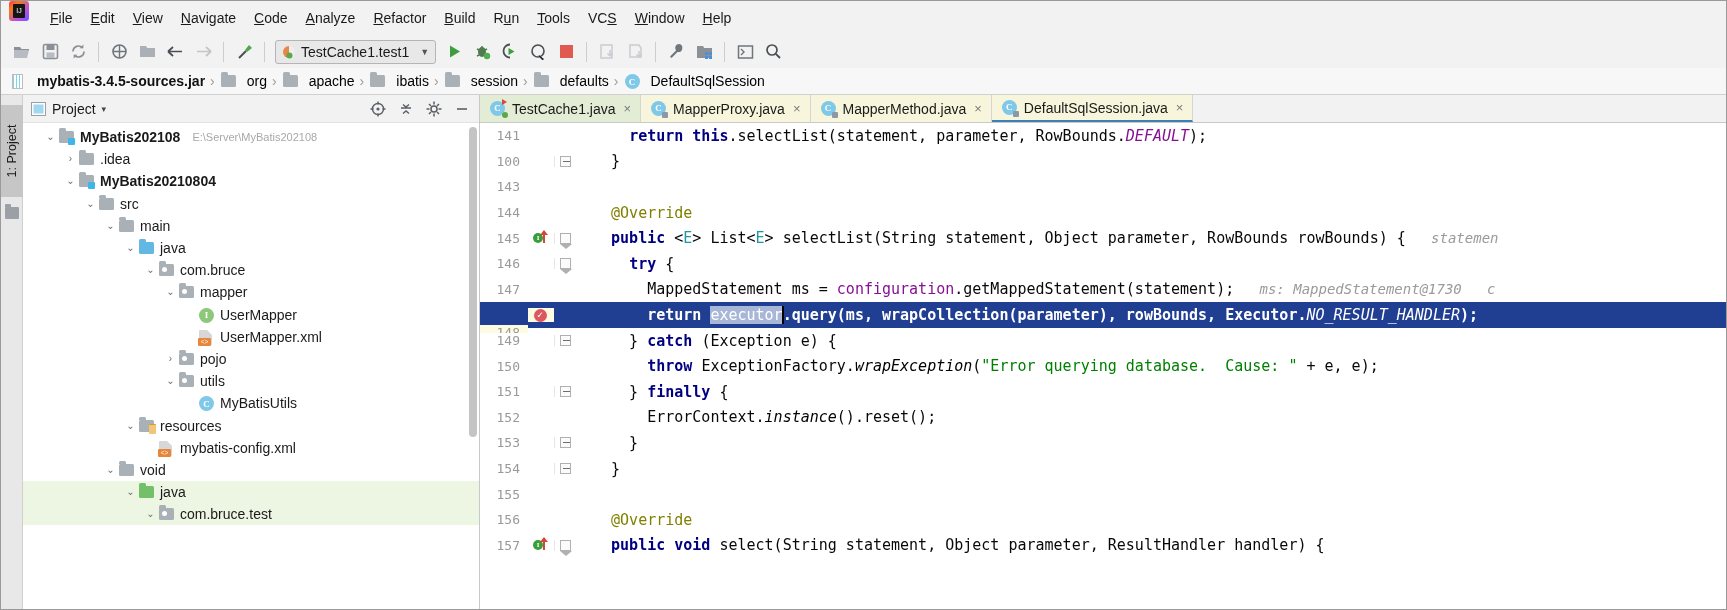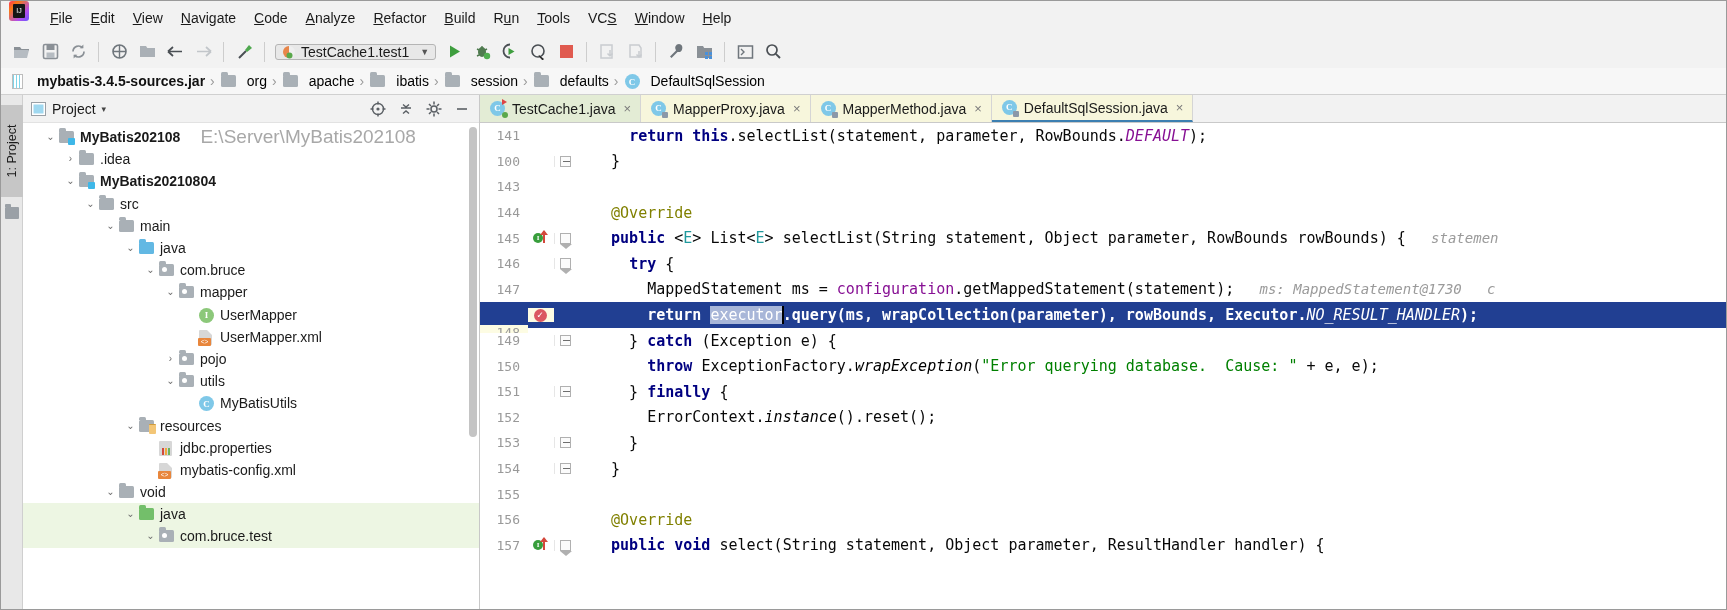--- a/index.html
+++ b/index.html
@@ -80,21 +80,21 @@
     display: flex; align-items: center; justify-content: center;
     border-radius: 3px;
     position: relative;
   }
   .tb-sep {
     width: 1px; height: 20px;
     background: #cdcdcd;
     margin: 0 5px;
   }
   .runconfig {
-    height: 16px;
+    height: 24px;
     min-width: 152px;
     background: #e8e8e8;
     border: 1px solid #b5b5b5;
     border-radius: 3px;
     display: flex; align-items: center;
     padding: 0 6px;
     gap: 5px;
     margin: 0 3px;
     font-size: 14px;
   }
@@ -192,21 +192,21 @@
   .tnode.sel-green { background: #edf6e3; }
   .twist {
     width: 15px; min-width: 15px;
     text-align: center;
     color: #6e6e6e;
     font-size: 10px;
     line-height: 1;
   }
   .tlabel { color: #1a1a1a; }
   .tlabel.bold { font-weight: bold; }
-  .tpath { color: #a8a8a8; margin-left: 20px; font-size: 19px; }
+  .tpath { color: #a8a8a8; margin-left: 12px; font-size: 11px; }
   .ticon { width: 17px; min-width: 17px; height: 16px; margin-right: 5px; position: relative; }
 
   
   .ic-folder, .ic-folder-mod, .ic-folder-src, .ic-folder-res, .ic-folder-test, .ic-pkg {
     width: 15px; height: 12px;
     background: #a9b0b6;
     border-radius: 1.5px;
     position: absolute; left: 1px; top: 2px;
   }
   .ic-folder::before, .ic-folder-mod::before, .ic-folder-res::before,
@@ -802,28 +802,20 @@
             </span>
             <span class="tlabel">MyBatisUtils</span>
           </div>
           <div class="tnode">
             <span style="display:inline-block;width:100px"></span>
             <span class="twist">⌄</span>
             <span class="ticon">
               <span class="ic-folder-res"></span>
             </span>
             <span class="tlabel">resources</span>
-          </div>
-          <div class="tnode">
-            <span style="display:inline-block;width:120px"></span>
-            <span class="twist"></span>
-            <span class="ticon">
-              <span class="ic-prop"></span>
-            </span>
-            <span class="tlabel">jdbc.properties</span>
           </div>
           <div class="tnode">
             <span style="display:inline-block;width:120px"></span>
             <span class="twist"></span>
             <span class="ticon">
               <span class="ic-xml"></span>
             </span>
             <span class="tlabel">mybatis-config.xml</span>
           </div>
           <div class="tnode">

